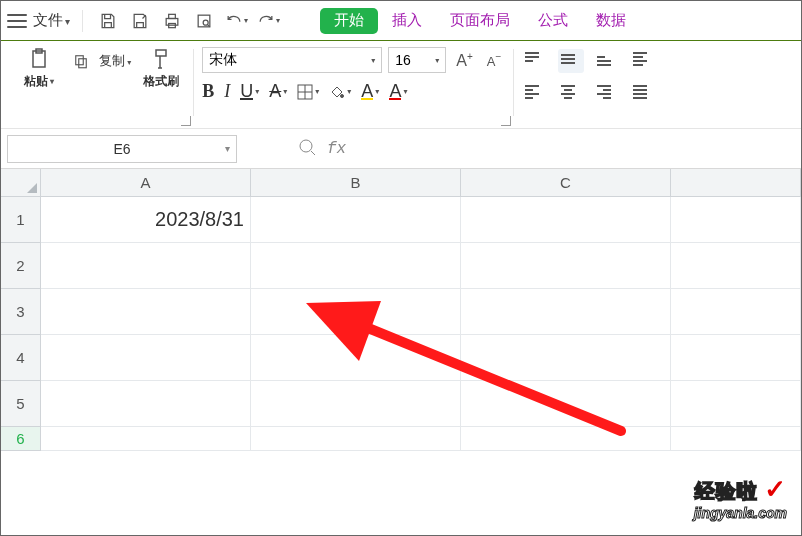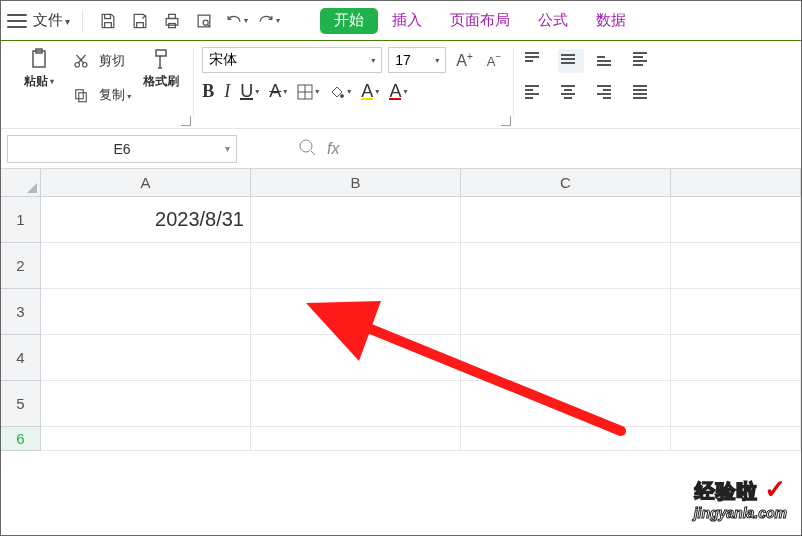--- a/index.html
+++ b/index.html
@@ -35,21 +35,21 @@
   .drop-sm { font-size: 8px; color: #555; }
   .underline-bar { border-bottom: 2px solid; padding-bottom: 0; line-height: 14px; display: inline-block; }
   .grp-corner { position: absolute; right: 2px; bottom: 0px; width: 10px; height: 10px; border-right: 1px solid #999; border-bottom: 1px solid #999; }
   .align-grid { display: grid; grid-template-columns: repeat(4, 26px); grid-template-rows: repeat(2, 28px); gap: 4px 10px; align-items: center; }
   .align-ic svg { stroke:#555; stroke-width:1.8; }
   .namebox-row { height: 40px; display: flex; align-items: center; border-bottom: 1px solid #d8d8d8; }
   .namebox { width: 230px; height: 28px; margin-left: 6px; border: 1px solid #ccc; display: flex; align-items: center; justify-content: center; position: relative; font-size: 14px; color: #333; }
   .namebox .nb-drop { position: absolute; right: 6px; font-size: 10px; color: #888; }
   .fx-area { display: flex; align-items: center; gap: 10px; margin-left: 60px; color: #888; }
   .fx-area svg { stroke:#888; fill:none; }
-  .fx-label { font-style: italic; font-size: 16px; color: #888; font-family: Liberation Sans, sans-serif; }
+  .fx-label { font-style: italic; font-size: 16px; color: #888; font-family: Liberation Mono, monospace; }
   .sheet { display: grid; grid-template-columns: 40px 210px 210px 210px 130px; }
   .hdr { background: #f2f4f5; border-right: 1px solid #d0d4d8; border-bottom: 1px solid #d0d4d8; height: 28px; display: flex; align-items: center; justify-content: center; font-size: 15px; color: #555; }
   .corner { background: #f2f4f5; border-right: 1px solid #d0d4d8; border-bottom: 1px solid #d0d4d8; height: 28px; position: relative; }
   .corner::after { content:""; position:absolute; right:3px; bottom:3px; width:0; height:0; border-style:solid; border-width:0 0 10px 10px; border-color: transparent transparent #b5bbc0 transparent;}
   .rowh { background: #f2f4f5; border-right: 1px solid #d0d4d8; border-bottom: 1px solid #d0d4d8; height: 46px; display: flex; align-items: center; justify-content: center; font-size: 15px; color: #555; }
   .cell { border-right: 1px solid #e5e8eb; border-bottom: 1px solid #e5e8eb; height: 46px; padding: 0 6px; display: flex; align-items: center; justify-content: flex-end; font-size: 20px; color: #333; }
   .rowh.active { background: #e8f5ee; color: #22b24c; }
   .arrow { position: absolute; left: 300px; top: 290px; width: 340px; height: 160px; pointer-events: none; }
   .watermark { position: absolute; right: 14px; bottom: 14px; text-align: right; }
   .wm1 { font-size: 20px; font-weight: bold; color: #fff; -webkit-text-stroke: 1.5px #222; letter-spacing: 1px; }
@@ -131,31 +131,20 @@
         </span>
       <span class="lbl">
           <span>粘贴</span>
           <span class="drop-sm">▾</span>
         </span>
     </div>
     <div class="stack" style="margin-left:6px;">
       <div class="small-row">
         <span class="icon-box">
             <svg viewBox="0 0 24 24" width="18" height="18">
-              <circle cx="7" cy="17" r="3"></circle>
-              <circle cx="17" cy="17" r="3"></circle>
-              <path d="M8 15L18 4"></path>
-              <path d="M16 15L6 4"></path>
-            </svg>
-          </span>
-        <span class="small-lbl">剪切</span>
-      </div>
-      <div class="small-row">
-        <span class="icon-box">
-            <svg viewBox="0 0 24 24" width="18" height="18">
               <rect x="5" y="5" width="10" height="12"></rect>
               <rect x="9" y="9" width="10" height="12"></rect>
             </svg>
           </span>
         <span class="small-lbl"><span>复制</span><span class="drop-sm"> ▾</span></span>
       </div>
     </div>
     <div class="big-btn" style="margin-left:6px;">
       <span class="icon-box">
           <svg viewBox="0 0 24 24" width="26" height="26">
@@ -170,21 +159,21 @@
   </div>
   <div class="grp-sep"></div>
 
   <div class="grp" style="flex-direction:column;">
     <div class="font-row">
       <div class="font-name">
           <span>宋体</span>
           <span class="drop-sm">▾</span>
         </div>
       <div class="font-size">
-          <span>17</span>
+          <span>16</span>
           <span class="drop-sm">▾</span>
         </div>
       <span class="aplus"><span style="font-size:16px">A</span><sup>+</sup></span>
       <span class="aminus"><span style="font-size:13px">A</span><sup>−</sup></span>
     </div>
     <div class="fmt-row">
       <span class="fmt-btn" style="font-weight:bold">B</span>
       <span class="fmt-btn" style="font-style:italic">I</span>
       <span class="fmt-btn">
           <span class="underline-bar" style="border-color:#333">U</span>

